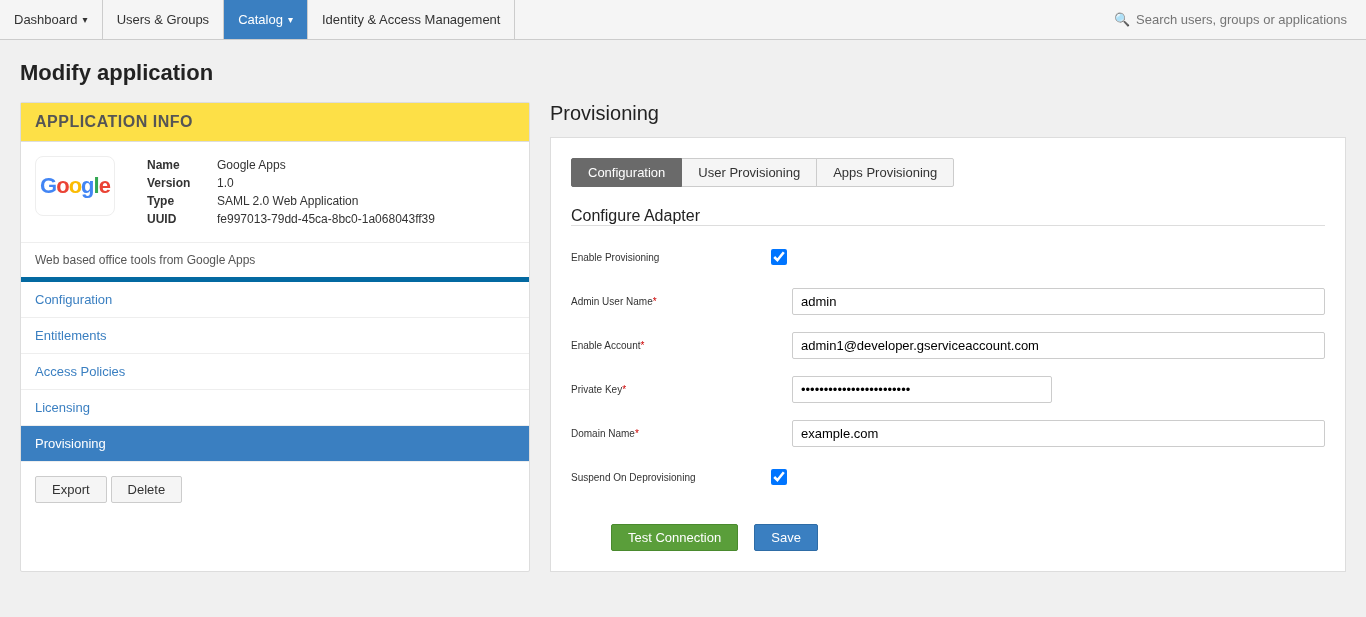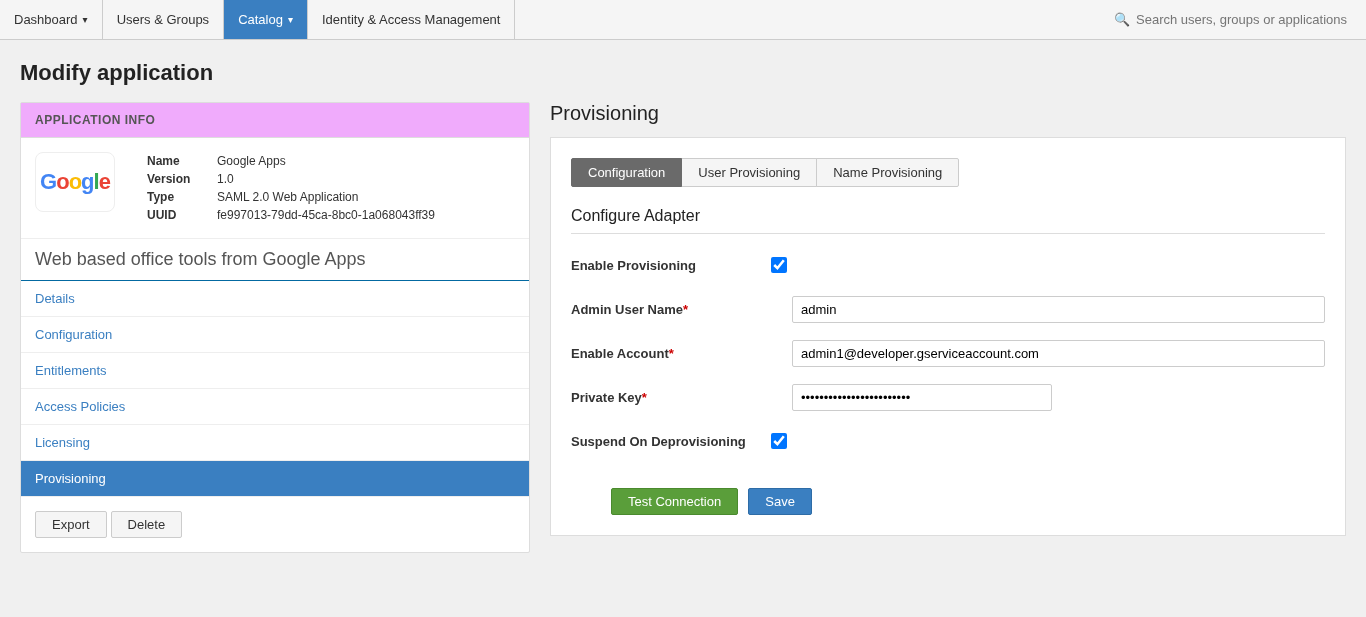--- a/index.html
+++ b/index.html
@@ -73,24 +73,24 @@
     }
 
     
     .left-panel {
       width: 510px;
       background: #fff;
       border: 1px solid #ddd;
       border-radius: 2px;
     }
     .app-info-header {
-      background: #f0abfc;
+      background: #fde047;
       padding: 10px 14px;
       font-weight: bold;
-      font-size: 12px;
+      font-size: 16px;
       letter-spacing: 0.5px;
       color: #555;
       border-bottom: 1px solid #ddd;
       text-transform: uppercase;
     }
     .app-info-content {
       padding: 14px;
       display: flex;
       align-items: flex-start;
       gap: 16px;
@@ -132,23 +132,23 @@
       font-size: 12px;
     }
     .app-details-table td:first-child {
       font-weight: bold;
       white-space: nowrap;
       width: 70px;
       color: #333;
     }
     .app-description {
       padding: 10px 14px;
-      font-size: 18px;
+      font-size: 12px;
       color: #555;
-      border-bottom: 1px solid #0369a1;
+      border-bottom: 5px solid #0369a1;
     }
 
     
     .left-nav-item {
       padding: 10px 14px;
       border-bottom: 1px solid #eee;
       cursor: pointer;
       color: #3a7fc1;
       font-size: 13px;
     }
@@ -221,41 +221,40 @@
       color: #fff;
       border-color: #6a6a6a;
       z-index: 1;
     }
 
     
     .configure-title {
       font-size: 16px;
       font-weight: normal;
       color: #222;
-      margin-bottom: 8px;
+      margin-bottom: 0;
     }
     .divider {
       border: none;
       border-top: 1px solid #ddd;
       margin-bottom: 16px;
     }
 
     
     .form-row {
       display: flex;
       align-items: center;
       margin-bottom: 14px;
       min-height: 30px;
     }
     .form-label {
       width: 200px;
-      font-size: 13px;
+      font-size: 10px;
       color: #333;
       flex-shrink: 0;
-      font-weight: bold;
     }
     .required-star {
       color: #c00;
     }
     .form-input {
       flex: 1;
       padding: 5px 8px;
       border: 1px solid #ccc;
       border-radius: 2px;
       font-size: 13px;
@@ -264,21 +263,21 @@
     }
     .form-checkbox {
       width: 16px;
       height: 16px;
       cursor: pointer;
     }
 
     
     .action-buttons {
       display: flex;
-      gap: 10px;
+      gap: 16px;
       margin-top: 32px;
       padding-left: 40px;
     }
   </style>
 </head>
 <body>
 
 <nav class="top-nav">
   <div class="nav-item">
     <span>Dashboard</span>
@@ -332,23 +331,20 @@
               <td>UUID</td>
               <td>fe997013-79dd-45ca-8bc0-1a068043ff39</td>
             </tr>
           </tbody>
             </table>
         </div>
       </div>
       <div class="app-description">Web based office tools from Google Apps</div>
 
       <div class="left-nav-item">
-        <span>Details</span>
-      </div>
-      <div class="left-nav-item">
         <span>Configuration</span>
       </div>
       <div class="left-nav-item">
         <span>Entitlements</span>
       </div>
       <div class="left-nav-item">
         <span>Access Policies</span>
       </div>
       <div class="left-nav-item">
         <span>Licensing</span>
@@ -363,21 +359,21 @@
       </div>
     </div>
 
     <div class="right-panel">
       <div class="section-title">Provisioning</div>
       <div class="right-panel-inner">
 
         <div class="tabs-bar">
           <button class="tab-btn active">Configuration</button>
           <button class="tab-btn">User Provisioning</button>
-          <button class="tab-btn">Name Provisioning</button>
+          <button class="tab-btn">Apps Provisioning</button>
         </div>
 
         <div class="configure-title">Configure Adapter</div>
         <hr class="divider">
 
         <div class="form-row">
           <div class="form-label">Enable Provisioning</div>
           <input type="checkbox" class="form-checkbox" checked="" style="">
         </div>
 
@@ -395,20 +391,26 @@
           <input type="text" class="form-input" value="admin1@developer.gserviceaccount.com" style="">
         </div>
 
         <div class="form-row">
           <div class="form-label">
             <span>Private Key</span><span class="required-star">*</span>
           </div>
           <input type="password" class="form-input" value="123456789012345678901234" style="width: 260px; flex: 0 0 auto;">
         </div>
 
+        <div class="form-row">
+          <div class="form-label">
+            <span>Domain Name</span><span class="required-star">*</span>
+          </div>
+          <input type="text" class="form-input" value="example.com" style="">
+        </div>
 
         <div class="form-row">
           <div class="form-label">Suspend On Deprovisioning</div>
           <input type="checkbox" class="form-checkbox" checked="" style="">
         </div>
 
         <div class="action-buttons">
           <button class="btn btn-green">Test Connection</button>
           <button class="btn btn-primary">Save</button>
         </div>

